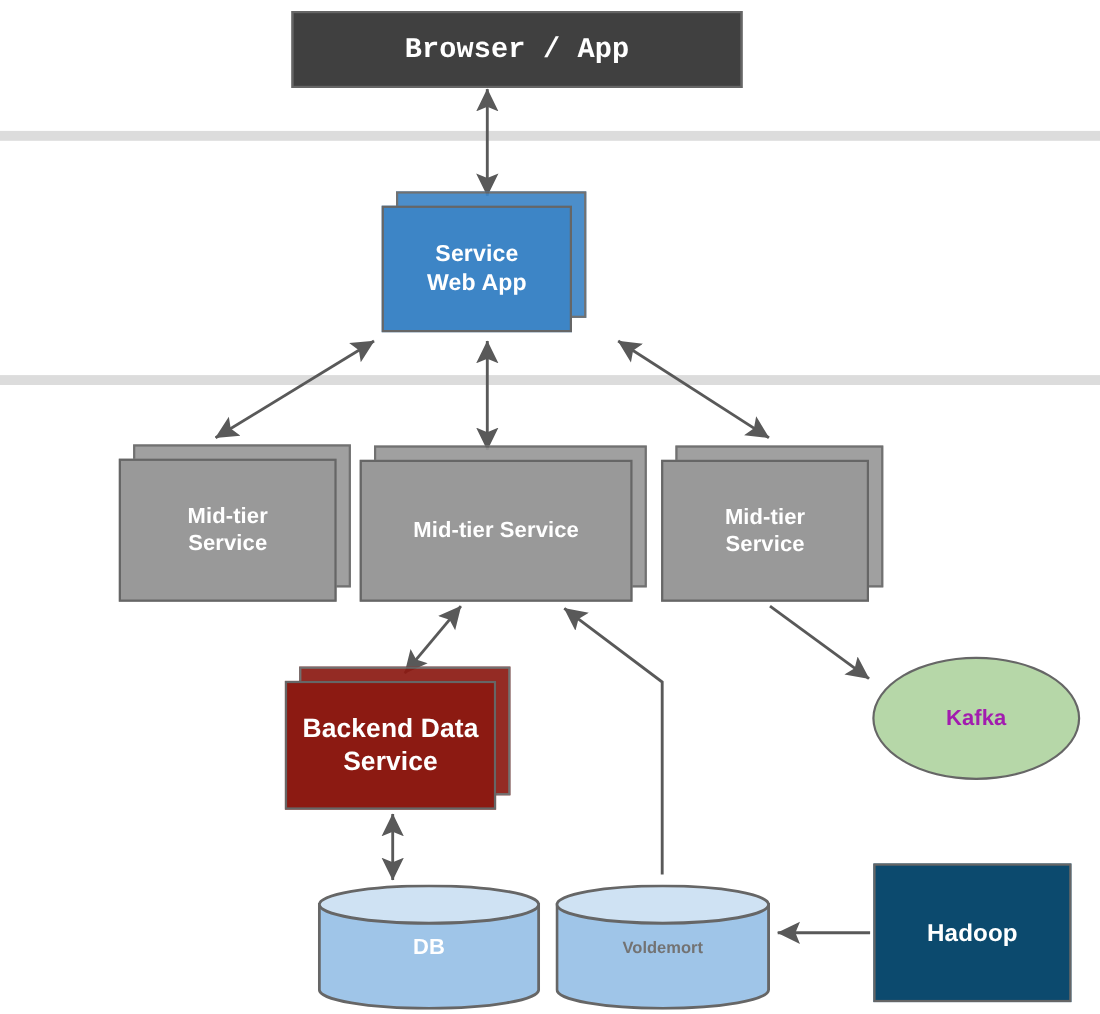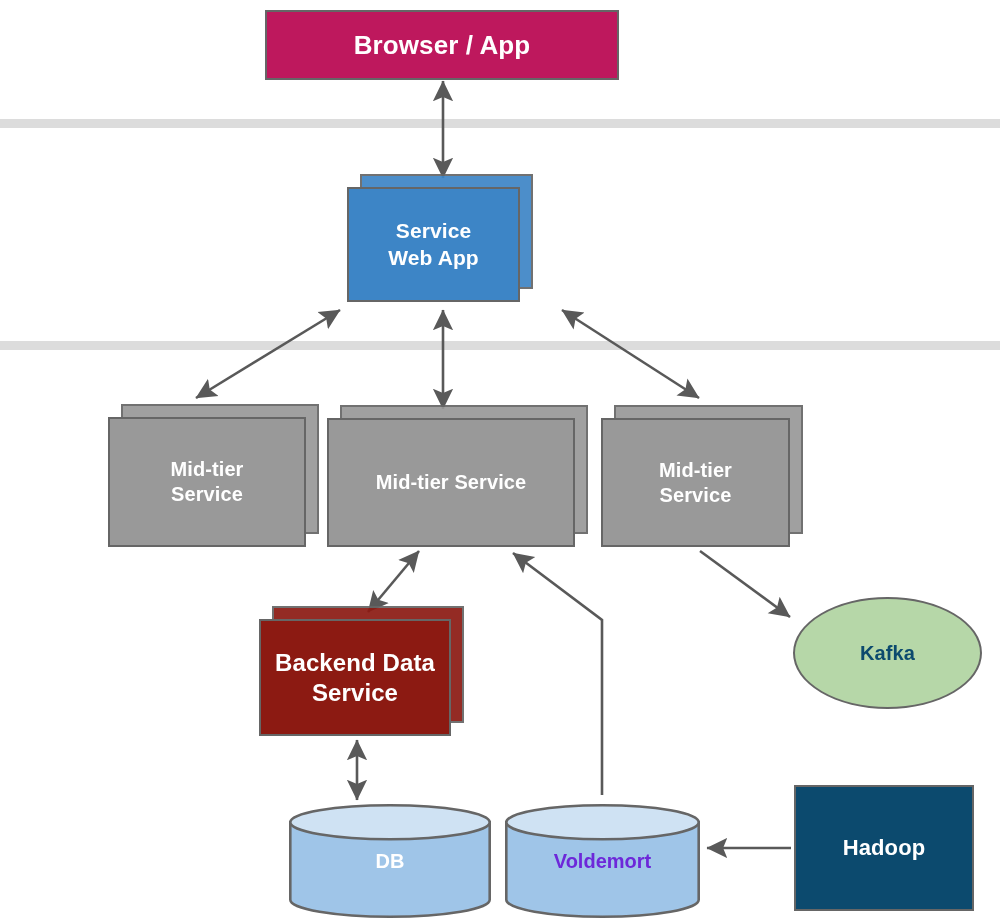--- a/index.html
+++ b/index.html
@@ -60,21 +60,21 @@
       <polyline points="443,310 443,409" fill="none" stroke="#595959" stroke-width="2.6" stroke-linejoin="miter" marker-end="url(#arrow-end)" marker-start="url(#arrow-start)"></polyline>
       <polyline points="562,310 699,398" fill="none" stroke="#595959" stroke-width="2.6" stroke-linejoin="miter" marker-end="url(#arrow-end)" marker-start="url(#arrow-start)"></polyline>
       <polyline points="419,551 368,612" fill="none" stroke="#595959" stroke-width="2.6" stroke-linejoin="miter" marker-end="url(#arrow-end)" marker-start="url(#arrow-start)"></polyline>
       <polyline points="700,551 790,617" fill="none" stroke="#595959" stroke-width="2.6" stroke-linejoin="miter" marker-end="url(#arrow-end)"></polyline>
       <polyline points="602,795 602,620 513,553" fill="none" stroke="#595959" stroke-width="2.6" stroke-linejoin="miter" marker-end="url(#arrow-end)"></polyline>
       <polyline points="357,740 357,800" fill="none" stroke="#595959" stroke-width="2.6" stroke-linejoin="miter" marker-end="url(#arrow-end)" marker-start="url(#arrow-start)"></polyline>
       <polyline points="791,848 707,848" fill="none" stroke="#595959" stroke-width="2.6" stroke-linejoin="miter" marker-end="url(#arrow-end)"></polyline>
     </svg>
   <div id="nodes">
       <div class="node" style="left: 0px; top: 0px;">
-        <div class="boxshape frontbox" style="left: 265px; top: 10px; width: 354px; height: 70px; background: #be185d; border-color: rgb(102, 102, 102);">
+        <div class="boxshape frontbox" style="left: 265px; top: 10px; width: 410px; height: 70px; background: #404040; border-color: rgb(102, 102, 102); font-family: Liberation Mono, monospace;">
           <span class="lbl" style="color: rgb(255, 255, 255); font-size: 26px;">Browser / App</span>
         </div>
       </div>
       <div class="node" style="left: 0px; top: 0px;">
         <div class="boxshape shadowbox" style="left: 360px; top: 174px; width: 173px; height: 115px; background: rgb(61, 133, 198); border-color: rgb(102, 102, 102); opacity: 0.92;"></div>
         <div class="boxshape frontbox" style="left: 347px; top: 187px; width: 173px; height: 115px; background: rgb(61, 133, 198); border-color: rgb(102, 102, 102);">
           <span class="lbl" style="color: rgb(255, 255, 255); font-size: 21px;">Service
 Web App</span>
         </div>
       </div>
@@ -99,35 +99,35 @@
         </div>
       </div>
       <div class="node" style="left: 0px; top: 0px;">
         <div class="boxshape shadowbox" style="left: 272px; top: 606px; width: 192px; height: 117px; background: rgb(140, 26, 18); border-color: rgb(102, 102, 102); opacity: 0.92;"></div>
         <div class="boxshape frontbox" style="left: 259px; top: 619px; width: 192px; height: 117px; background: rgb(140, 26, 18); border-color: rgb(102, 102, 102);">
           <span class="lbl" style="color: rgb(255, 255, 255); font-size: 24px;">Backend Data
 Service</span>
         </div>
       </div>
       <div class="ellipse" style="left: 793px; top: 597px; width: 189px; height: 112px; background: rgb(182, 215, 168); border-color: rgb(102, 102, 102);">
-        <span class="lbl" style="color: #0c4a6e; font-size: 20px;">Kafka</span>
+        <span class="lbl" style="color: #a21caf; font-size: 20px;">Kafka</span>
       </div>
       <div class="cyl" style="left: 261px; top: 804px; width: 202px; height: 114px; margin-left: 28px;">
         <svg width="202" height="114" viewBox="0 0 202 114">
           <path d="M1.3,18.3 L1.3,95.7 A99.7,17 0 0 0 200.7,95.7 L200.7,18.3 Z" fill="#9fc5e8" stroke="#666666" stroke-width="2.6"></path>
           <ellipse cx="101" cy="18.3" rx="99.7" ry="17" fill="#cfe2f3" stroke="#666666" stroke-width="2.6"></ellipse>
         </svg>
         <div class="cyl-label" style="color: rgb(255, 255, 255); font-size: 20px;">DB</div>
       </div>
       <div class="cyl" style="left: 505px; top: 804px; width: 195px; height: 114px;">
         <svg width="195" height="114" viewBox="0 0 195 114">
           <path d="M1.3,18.3 L1.3,95.7 A96.2,17 0 0 0 193.7,95.7 L193.7,18.3 Z" fill="#9fc5e8" stroke="#666666" stroke-width="2.6"></path>
           <ellipse cx="97.5" cy="18.3" rx="96.2" ry="17" fill="#cfe2f3" stroke="#666666" stroke-width="2.6"></ellipse>
         </svg>
-        <div class="cyl-label" style="color: #6d28d9; font-size: 20px;">Voldemort</div>
+        <div class="cyl-label" style="color: #737373; font-size: 15px;">Voldemort</div>
       </div>
       <div class="node" style="left: 0px; top: 0px;">
         <div class="boxshape frontbox" style="left: 794px; top: 785px; width: 180px; height: 126px; background: #0c4a6e; border-color: rgb(102, 102, 102);">
           <span class="lbl" style="color: rgb(255, 255, 255); font-size: 22px;">Hadoop</span>
         </div>
       </div>
     </div>
 </div>
 
 </body></html>

